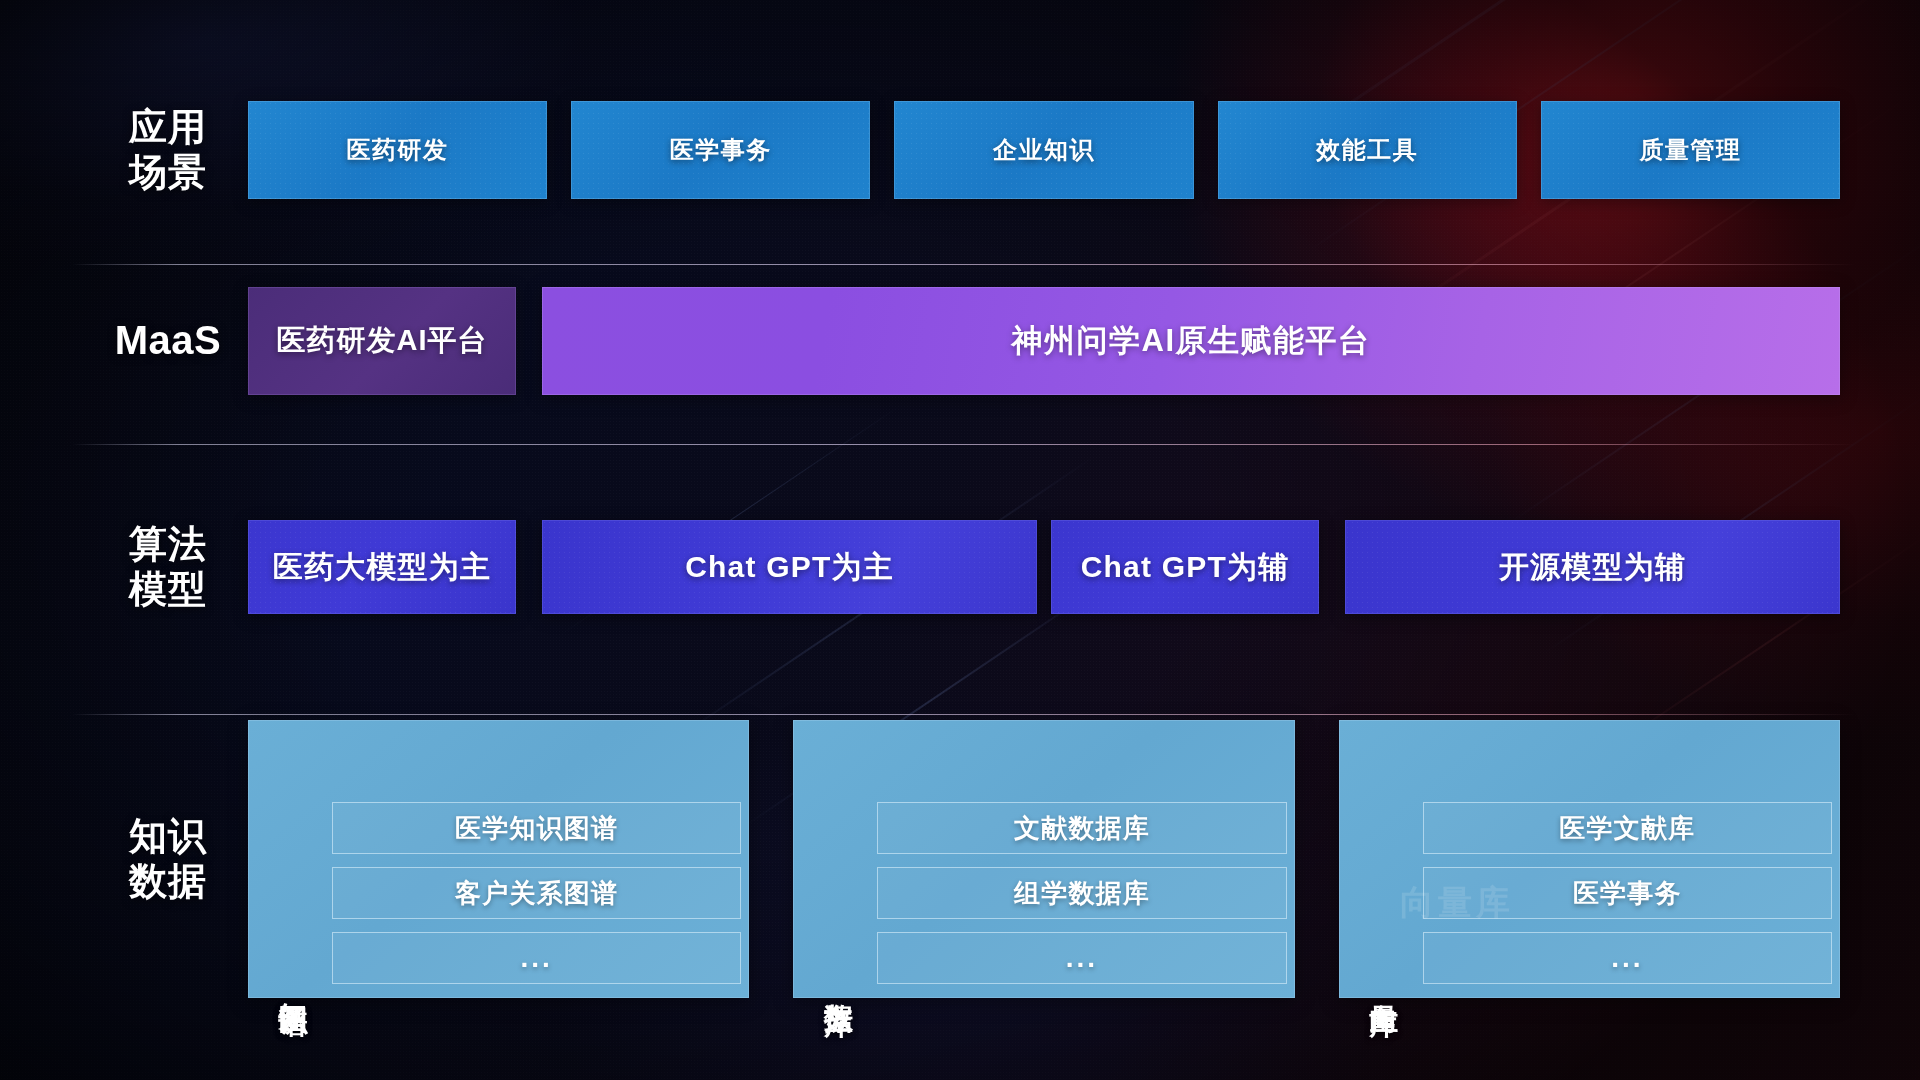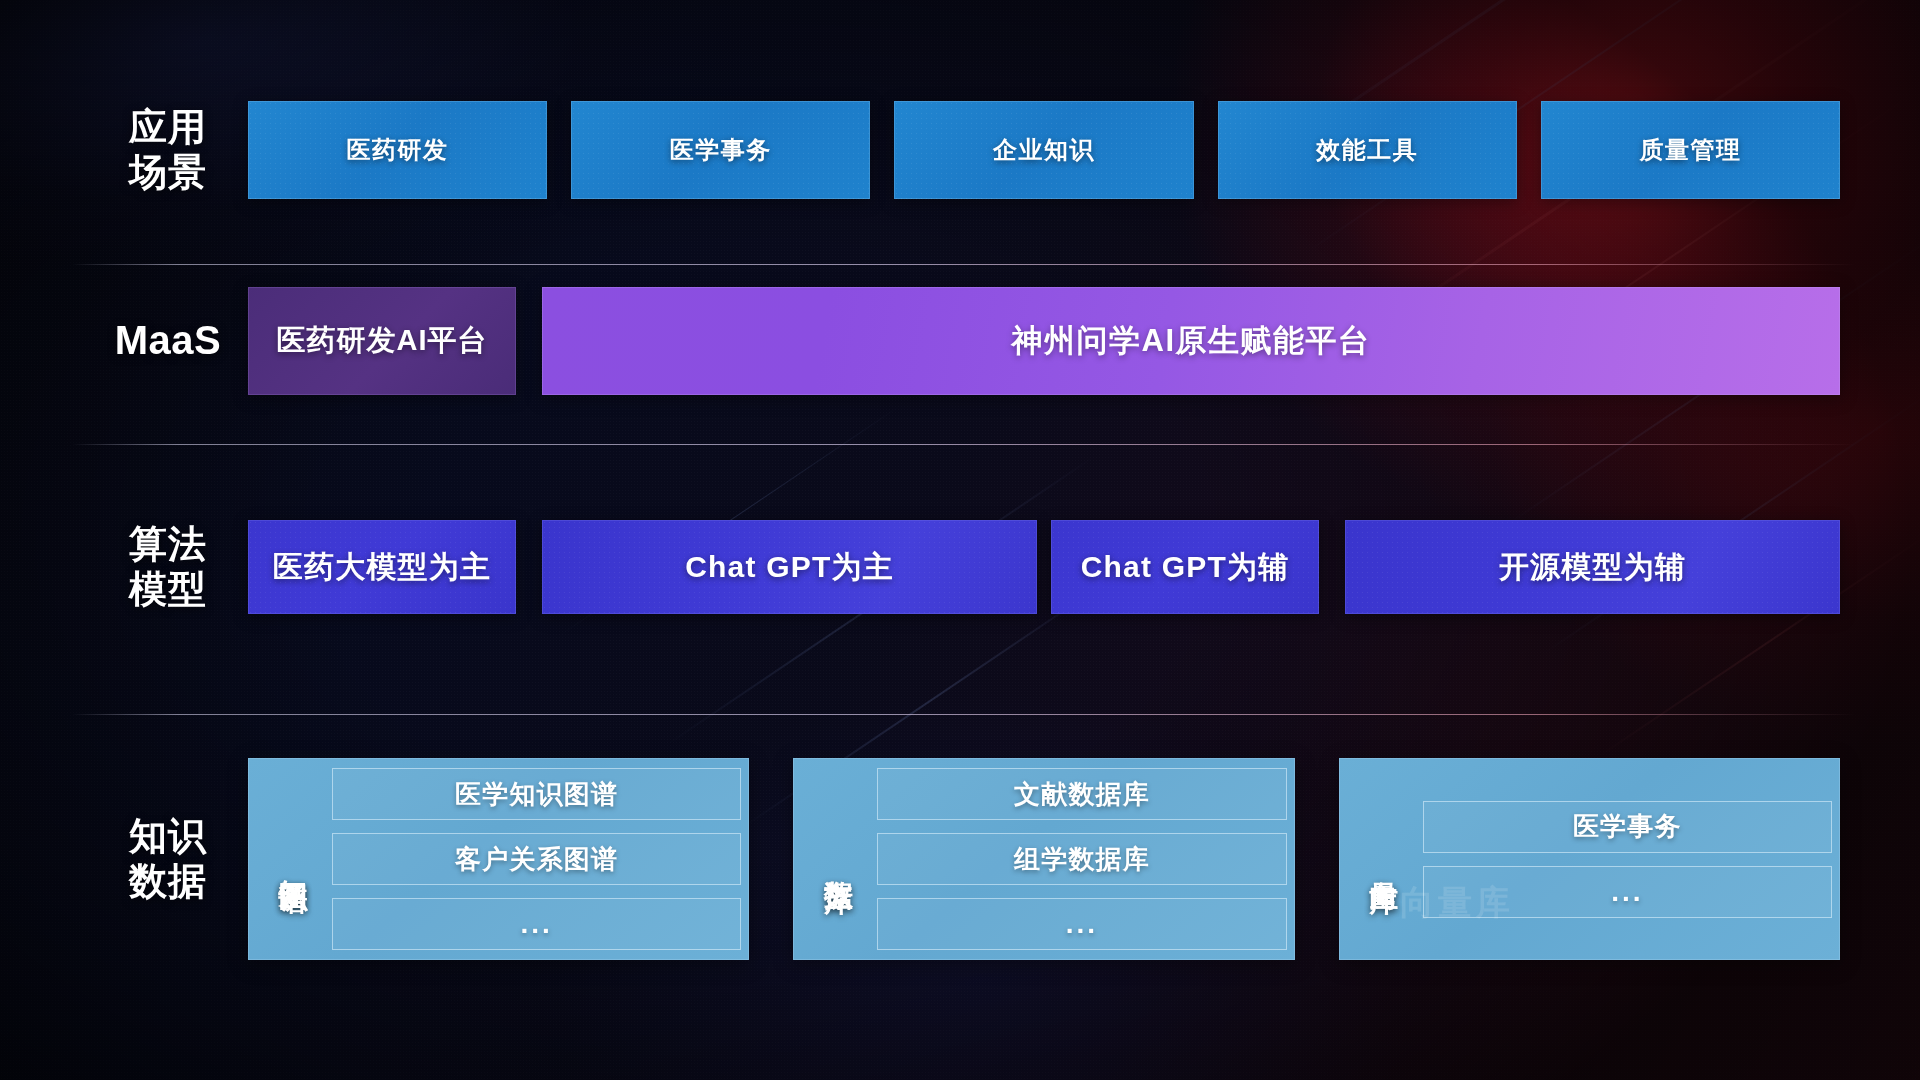--- a/index.html
+++ b/index.html
@@ -231,24 +231,24 @@
     font-size: 30px;
     font-weight: 700;
     letter-spacing: 1.2px;
     text-shadow: 0 2px 6px rgba(0,0,0,0.45);
   }
 
   
   .kd-body { gap: 44px; }
   .kd-card {
     flex: 1 1 0;
-    height: 202px;
+    height: 278px;
     background: linear-gradient(140deg, #6aafd6 0%, #63a8d1 45%, #6cb0d7 100%);
     display: flex;
-    align-items: center;
+    align-items: flex-end;
     padding: 14px 8px 14px 14px;
     box-sizing: border-box;
     box-shadow: inset 0 0 0 1px rgba(180,220,245,0.30), 0 4px 18px rgba(0,0,0,0.34);
     position: relative;
   }
   .kd-card::after {
     content: "";
     position: absolute;
     inset: 0;
     background-image: radial-gradient(rgba(255,255,255,0.15) 0.6px, rgba(0,0,0,0) 0.7px);
@@ -426,20 +426,23 @@
             <div class="kd-item ellipsis">
               <span>...</span>
             </div>
           </div>
         </div>
 
         <div class="kd-card">
           <div class="kd-title">向量库</div>
           <div class="kd-items">
             <div class="kd-item">
+              <span>医学文献库</span>
+            </div>
+            <div class="kd-item">
               <span>医学事务</span>
             </div>
             <div class="kd-item ellipsis">
               <span>...</span>
             </div>
           </div>
         </div>
 
       </div>
     </div>

